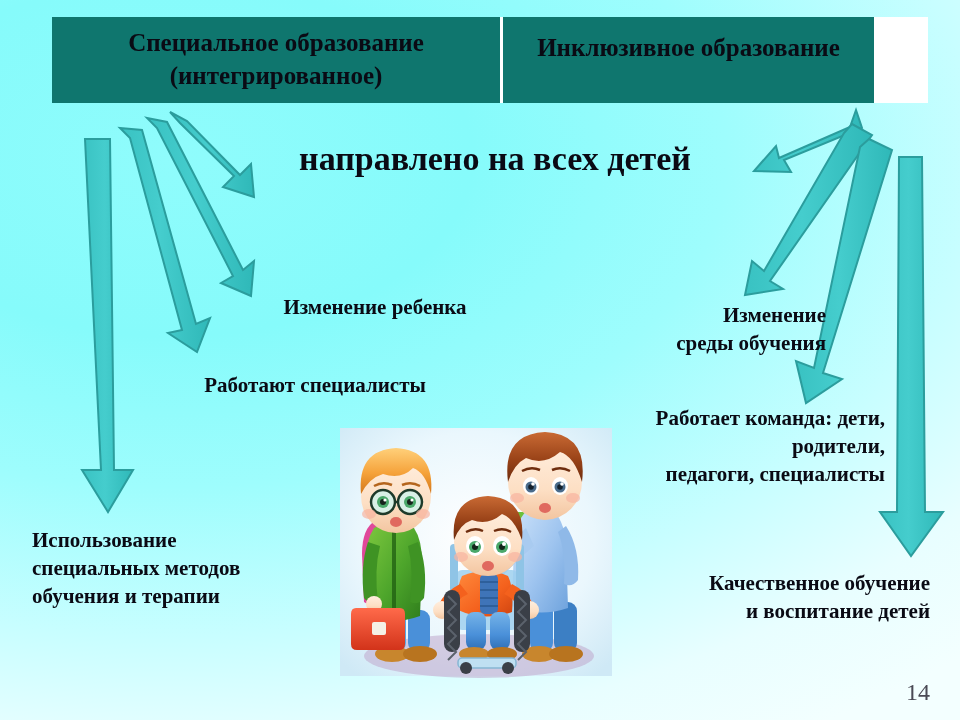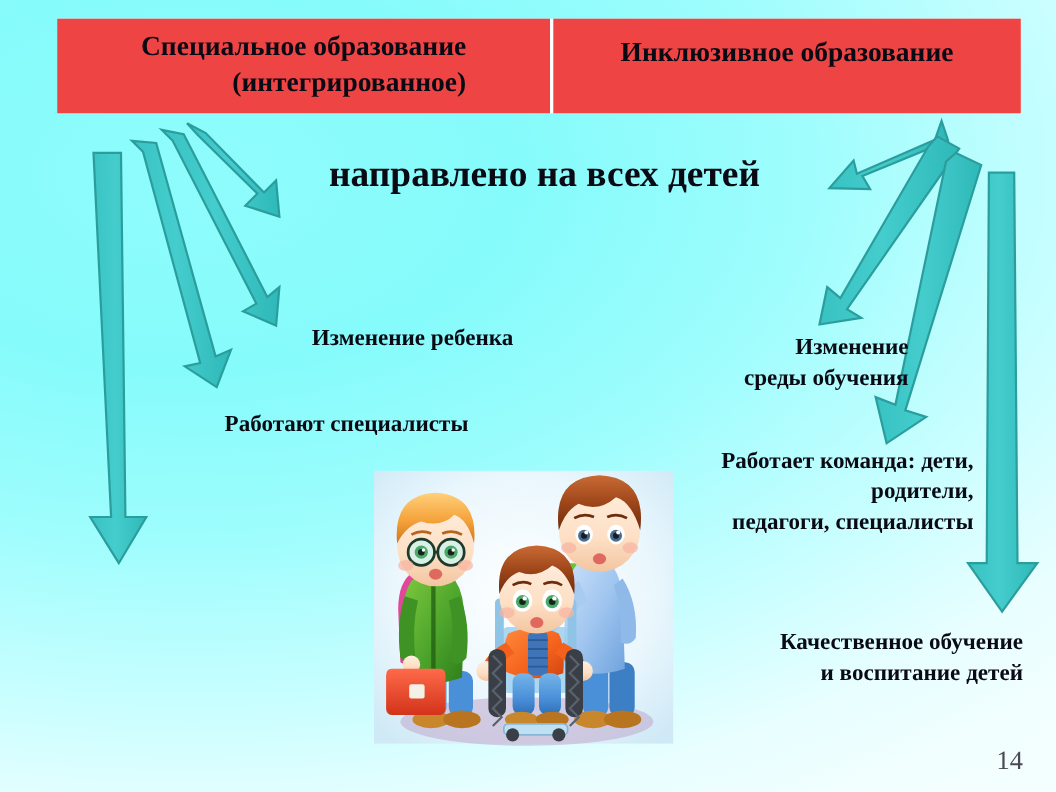--- a/index.html
+++ b/index.html
@@ -31,38 +31,38 @@
     position: absolute;
     left: 52px;
     top: 17px;
     width: 876px;
     height: 86px;
     display: flex;
     background: #ffffff;
     box-sizing: border-box;
   }
   .header-cell {
-    background: #ef4444;
+    background: #0f766e;
     display: flex;
     align-items: center;
     justify-content: center;
-    text-align: right;
+    text-align: center;
     color: #0a0a14;
     font-weight: bold;
     font-size: 25px;
     line-height: 1.32;
     box-sizing: border-box;
   }
   #header-cell-special {
     width: 448px;
     margin-right: 3px;
     padding: 2px 6px 4px 6px;
   }
   #header-cell-inclusive {
-    width: 425px;
+    width: 371px;
     padding: 2px 6px 4px 6px;
     align-items: flex-start;
     padding-top: 14px;
   }
   .hdr-line { display: block; }
 
   
   #main-heading {
     position: absolute;
     left: 240px;
@@ -212,20 +212,25 @@
       </div>
     </div>
   </div>
 
   <div id="main-heading">направлено на всех детей</div>
 
   <div class="txt" id="txt-change-child">Изменение ребенка</div>
 
   <div class="txt" id="txt-specialists-work">Работают  специалисты</div>
 
+  <div class="txt" id="txt-special-methods">
+    <div>Использование</div>
+    <div>специальных методов</div>
+    <div>обучения и терапии</div>
+  </div>
 
   <div class="txt" id="txt-change-env">
     <div>Изменение</div>
     <div>среды обучения</div>
   </div>
 
   <div class="txt" id="txt-team-works">
     <div>Работает команда: дети,</div>
     <div>родители,</div>
     <div>педагоги, специалисты</div>

